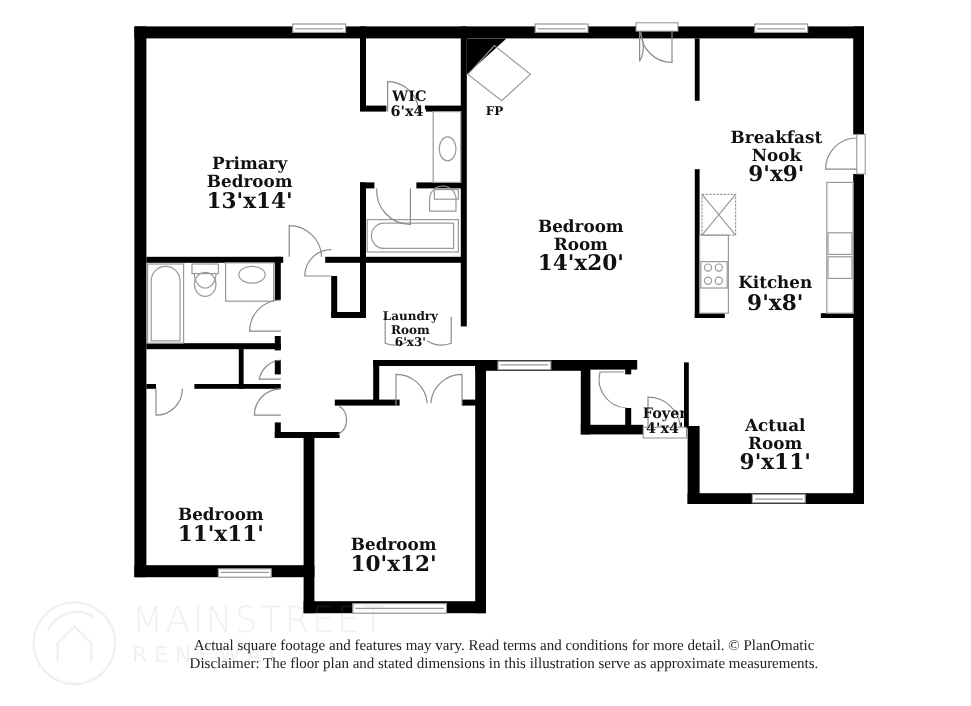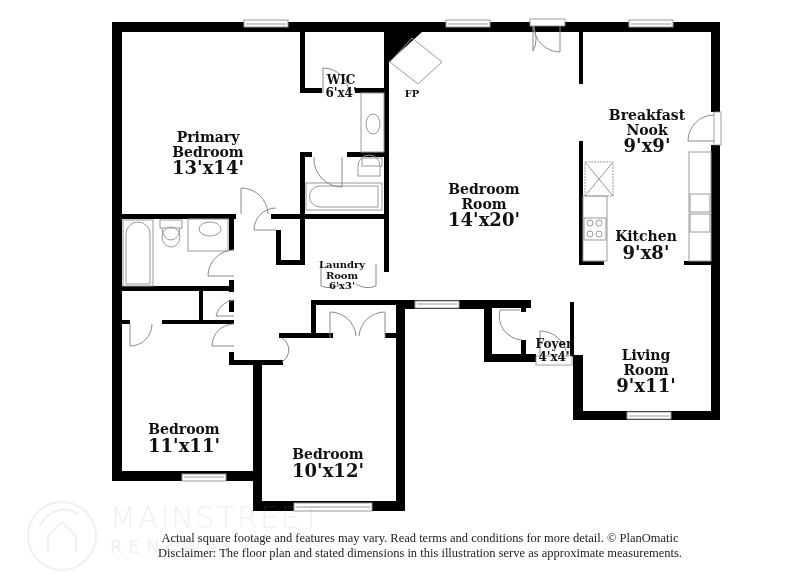--- a/index.html
+++ b/index.html
@@ -235,21 +235,21 @@
   <span class="nm">Room</span>
   <span class="dim">6'x3'</span>
 </div>
 
 <div class="label sm" style="left:554px; top:302px;">
   <span class="nm">Foyer</span>
   <span class="dim">4'x4'</span>
 </div>
 
 <div class="label" style="left:646px; top:312px;">
-  <span class="nm">Living</span>
+  <span class="nm">Actual</span>
   <span class="nm">Room</span>
   <span class="dim">9'x11'</span>
 </div>
 
 <div class="label" style="left:184px; top:386px;">
   <span class="nm">Bedroom</span>
   <span class="dim">11'x11'</span>
 </div>
 
 <div class="label" style="left:328px; top:411px;">

